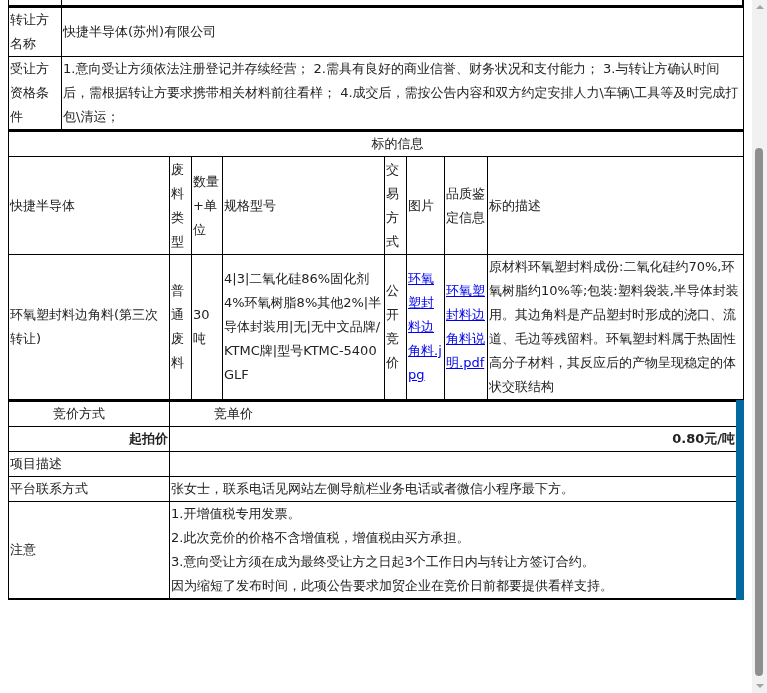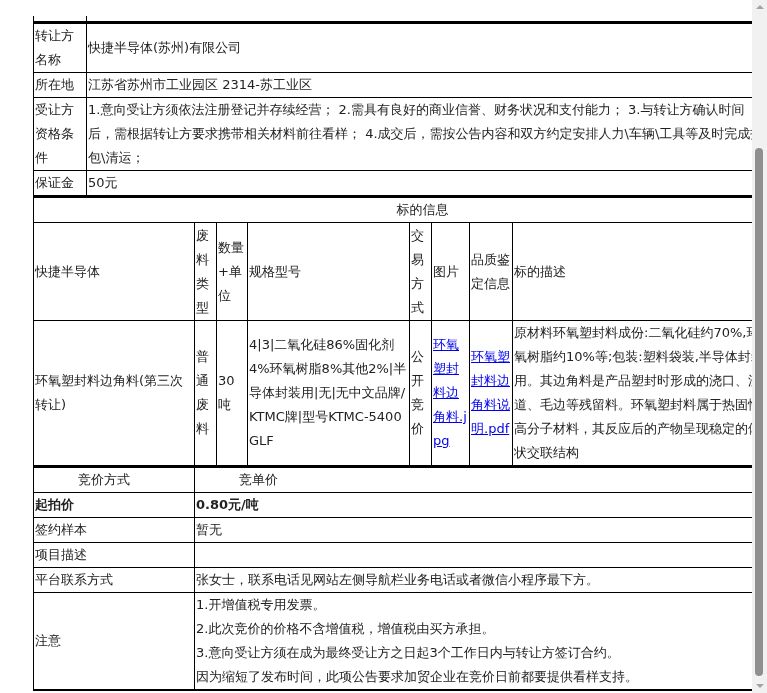--- a/index.html
+++ b/index.html
@@ -1,24 +1,24 @@
 <!DOCTYPE html>
 <html><head>
 <meta charset="utf-8">
 <style>
   html, body { margin:0; padding:0; background:#ffffff; }
   body { width:767px; height:693px; overflow:hidden; position:relative;
          font-family:"DejaVu Sans","Liberation Sans",sans-serif; font-size:13px; color:#222; }
-  .page { position:absolute; left:8px; top:16px; width:624px;margin-left:25px; }
+  .page { position:absolute; left:8px; top:0; width:624px; }
   table { border-collapse:collapse; width:736px; table-layout:fixed; }
   td { border:1px solid #000; padding:0 1px; vertical-align:middle; line-height:24px; word-break:break-all; }
   .topstub td { height:5px; line-height:5px; padding:0; border-bottom:2px solid #000; border-top:none; }
   .thick-top td { border-top:2px solid #000;padding-left:44px; }
   .center { text-align:center; }
-  .bold { font-weight:bold; }
+  .bold { font-weight:bold;text-align:right; }
   a { color:#0000ee; text-decoration:underline; }
   .outer { border-right:2px solid #000; }
   
   .scrollbar { position:absolute; right:0; top:0; width:15px; height:693px; background:#f1f1f1; }
   .arrow-up { position:absolute; left:4px; top:5px; width:0; height:0;
               border-left:4px solid transparent; border-right:4px solid transparent; border-bottom:4px solid #a3a3a3; }
   .arrow-down { position:absolute; left:4px; bottom:5px; width:0; height:0;
               border-left:4px solid transparent; border-right:4px solid transparent; border-top:4px solid #a3a3a3; }
   .thumb { position:absolute; left:3px; top:148px; width:8px; height:528px; background:#8f8f8f; border-radius:4px; }
 </style>
@@ -43,31 +43,23 @@
   <table>
     <colgroup>
         <col style="width:53px">
         <col>
       </colgroup>
     <tbody>
         <tr style="height:49px">
       <td>转让方名称</td>
       <td>快捷半导体(苏州)有限公司</td>
     </tr>
-    <tr style="height:25px">
-      <td>所在地</td>
-      <td>江苏省苏州市工业园区 2314-苏工业区</td>
-    </tr>
     <tr style="height:73px">
       <td>受让方资格条件</td>
       <td>1.意向受让方须依法注册登记并存续经营； 2.需具有良好的商业信誉、财务状况和支付能力； 3.与转让方确认时间后，需根据转让方要求携带相关材料前往看样； 4.成交后，需按公告内容和双方约定安排人力\车辆\工具等及时完成打包\清运；</td>
-    </tr>
-    <tr style="height:25px">
-      <td>保证金</td>
-      <td>50元</td>
     </tr>
   </tbody>
     </table>
 
   <table>
     <colgroup>
       <col style="width:161px">
         <col style="width:22px">
         <col style="width:31px">
         <col style="width:162px">
@@ -111,24 +103,20 @@
     <tbody>
         <tr class="thick-top" style="height:25px">
       <td>竞价方式</td>
       <td>竞单价</td>
     </tr>
     <tr style="height:25px">
       <td class="bold">起拍价</td>
       <td class="bold">0.80元/吨</td>
     </tr>
     <tr style="height:25px">
-      <td>签约样本</td>
-      <td>暂无</td>
-    </tr>
-    <tr style="height:25px">
       <td>项目描述</td>
       <td></td>
     </tr>
     <tr style="height:25px">
       <td>平台联系方式</td>
       <td>张女士，联系电话见网站左侧导航栏业务电话或者微信小程序最下方。</td>
     </tr>
     <tr style="height:96px">
       <td>注意</td>
       <td>

